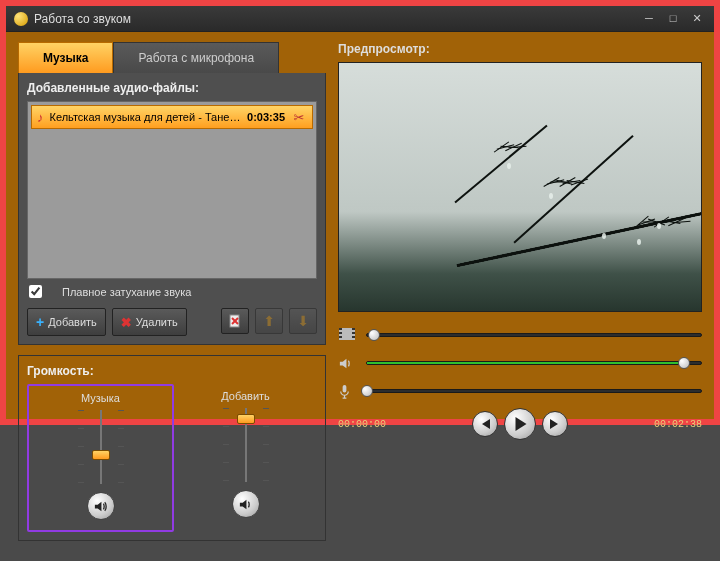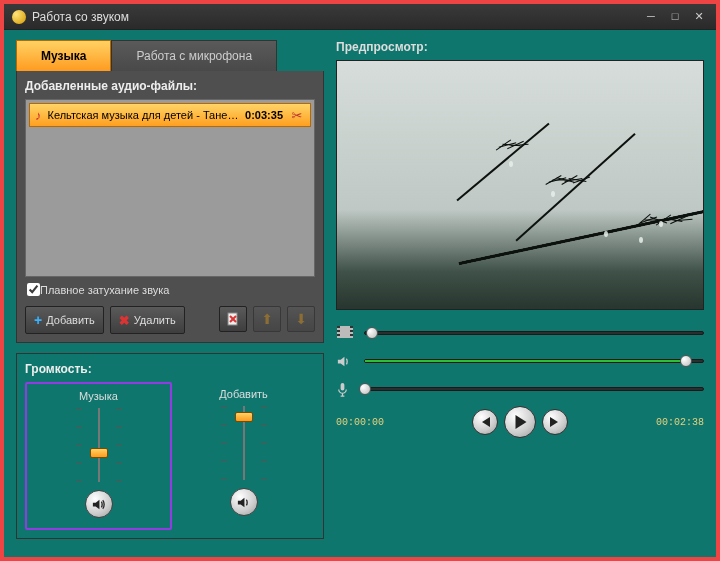--- a/index.html
+++ b/index.html
@@ -5,21 +5,21 @@
   * { box-sizing: border-box; margin: 0; padding: 0; }
   body {
     font-family: Tahoma, Arial, sans-serif;
     font-size: 11px;
     background: #4a4a4a;
     color: #ddd;
     width: 720px;
     height: 561px;
     overflow: hidden;
   }
-  .window { width: 720px; height: 561px; background: #0f766e; border: 4px solid #ef4444; }
+  .window { width: 720px; height: 425px; background: #a16207; border: 6px solid #ef4444; }
   .titlebar {
     height: 26px;
     background: linear-gradient(#3a3a3a,#2a2a2a);
     display: flex; align-items: center; padding: 0 8px;
     border-bottom: 1px solid #222;
   }
   .titlebar .app-icon { width: 14px; height: 14px; border-radius: 50%; background: radial-gradient(circle at 30% 30%, #ffe37a, #d49a00); margin-right: 6px; }
   .titlebar .title { flex:1; color:#ddd; font-size: 12px; }
   .titlebar .winbtn { width: 18px; height: 14px; margin-left: 6px; color:#ccc; font-size: 11px; text-align:center; cursor:pointer; }
   .content { display:flex; gap:12px; padding:10px 12px 12px 12px; }
@@ -55,21 +55,21 @@
     border:1px solid #b86a00;
     color:#000;
     display:flex; align-items:center;
     padding:3px 5px; gap:6px;
     font-size:11px;
   }
   .file-item .note-icon { color:#c33; font-size:13px; }
   .file-item .fname { flex:1; white-space:nowrap; overflow:hidden; text-overflow:ellipsis; }
   .file-item .dur { font-weight:bold; }
   .file-item .trim-icon { width:16px; height:16px; display:flex; align-items:center; justify-content:center; color:#b33; font-size:13px; }
-  .fade-row { display:flex; align-items:center; gap:0; margin-top:4px; padding:2px; }
+  .fade-row { display:flex; align-items:center; gap:20px; margin-top:4px; padding:2px; }
   .fade-row input[type=checkbox]{ accent-color:#fff; }
   .btnbar { display:flex; gap:6px; margin-top:8px; }
   .btn {
     background: linear-gradient(#5a5a5a,#3e3e3e);
     border:1px solid #222;
     color:#ddd; padding:5px 8px; font-size:11px;
     display:flex; align-items:center; gap:4px; cursor:pointer;
     border-radius:2px;
   }
   .iconbtn { width:28px; height:26px; justify-content:center; padding:0; }

